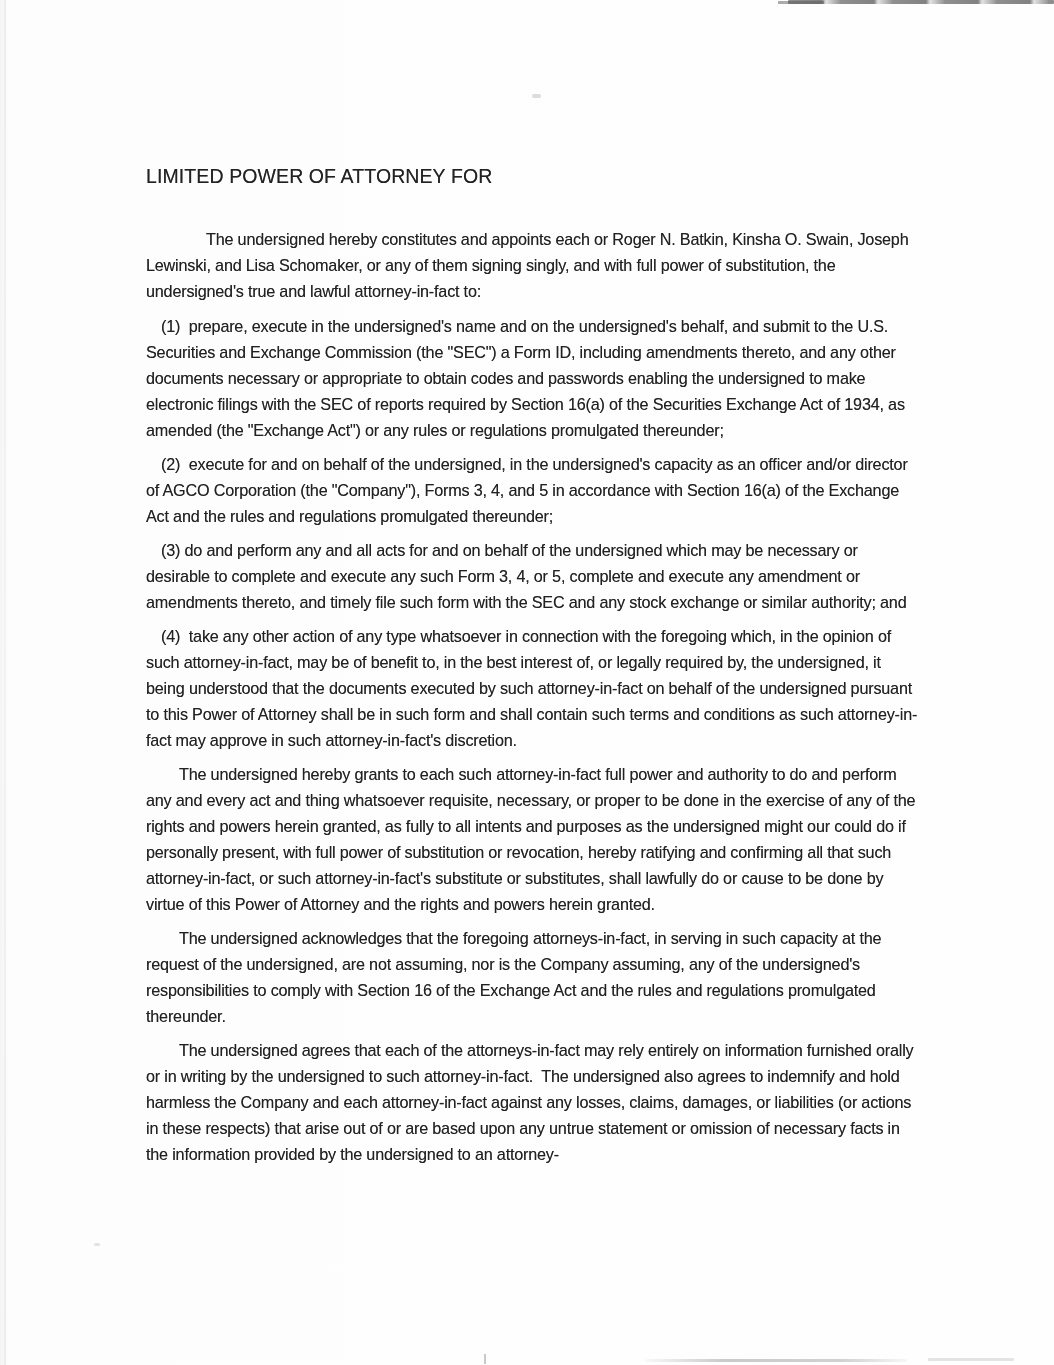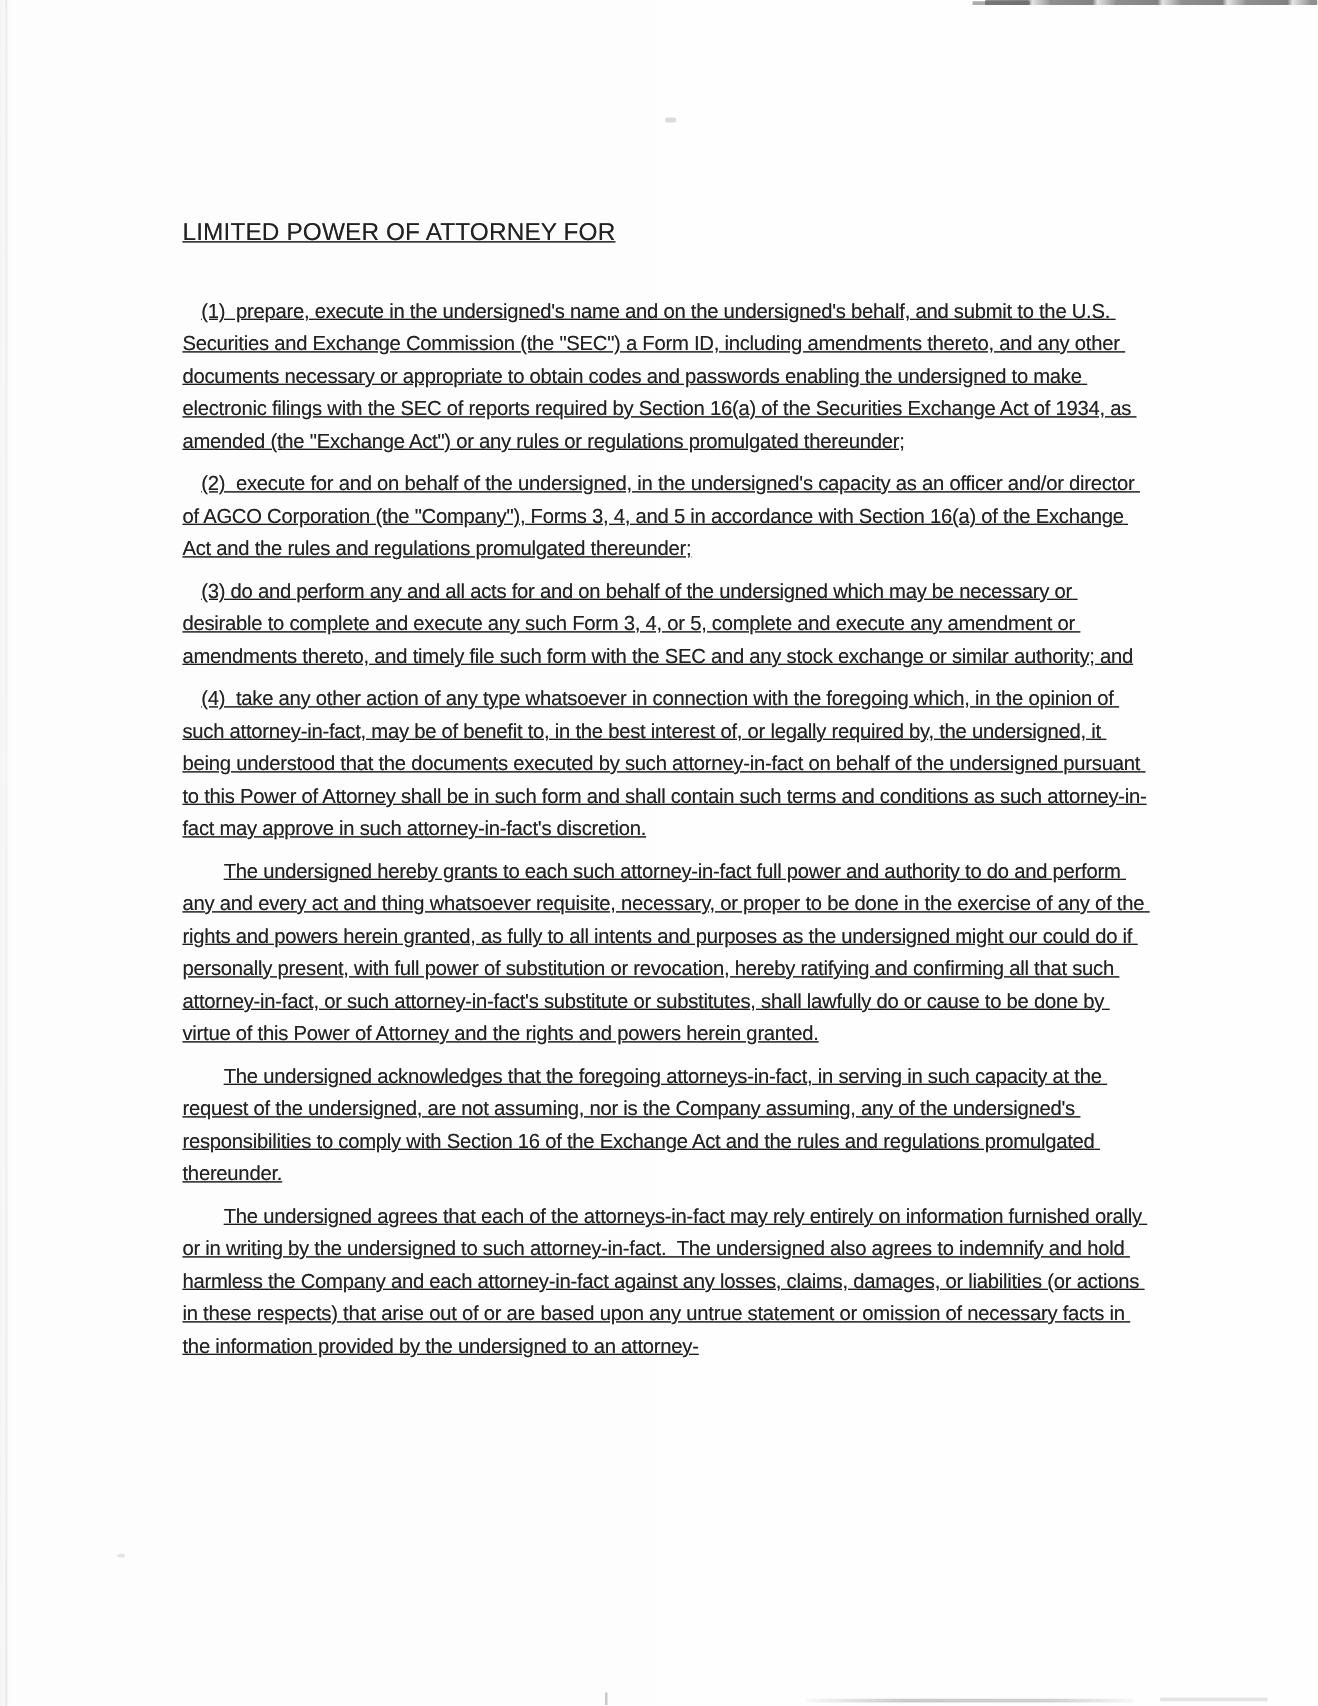--- a/index.html
+++ b/index.html
@@ -18,24 +18,23 @@
   .page {
     position: absolute;
     top: 0;
     left: 0;
     width: 1054px;
     height: 1365px;
     background: linear-gradient(90deg, #f4f4f4 0px, #fdfdfd 8px, #fefefe 100%);
   }
   .content {
     position: absolute;
-    top: 168px;
+    top: 158px;
     left: 146px;
     width: 772px;
-    text-decoration: underline;
   }
   .title-block {
     margin-bottom: 31px;
   }
   .title-line {
     font-size: 19.5px;
     line-height: 37px;
     letter-spacing: 0.1px;
     color: #222;
     white-space: pre-wrap;
@@ -126,20 +125,21 @@
 <body>
 
 <div class="page">
 
   <div class="content">
 
     <div class="title-block">
       <div class="title-line">LIMITED POWER OF ATTORNEY FOR</div>
     </div>
 
+    <p class="para indent-intro gap-after-intro">The undersigned hereby constitutes and appoints each or Roger N. Batkin, Kinsha O. Swain, Joseph Lewinski, and Lisa Schomaker, or any of them signing singly, and with full power of substitution, the undersigned's true and lawful attorney-in-fact to:</p>
 
     <p class="para indent-item">(1)  prepare, execute in the undersigned's name and on the undersigned's behalf, and submit to the U.S. Securities and Exchange Commission (the "SEC") a Form ID, including amendments thereto, and any other documents necessary or appropriate to obtain codes and passwords enabling the undersigned to make electronic filings with the SEC of reports required by Section 16(a) of the Securities Exchange Act of 1934, as amended (the "Exchange Act") or any rules or regulations promulgated thereunder;</p>
 
     <p class="para indent-item">(2)  execute for and on behalf of the undersigned, in the undersigned's capacity as an officer and/or director of AGCO Corporation (the "Company"), Forms 3, 4, and 5 in accordance with Section 16(a) of the Exchange Act and the rules and regulations promulgated thereunder;</p>
 
     <p class="para indent-item">(3) do and perform any and all acts for and on behalf of the undersigned which may be necessary or desirable to complete and execute any such Form 3, 4, or 5, complete and execute any amendment or amendments thereto, and timely file such form with the SEC and any stock exchange or similar authority; and</p>
 
     <p class="para indent-item">(4)  take any other action of any type whatsoever in connection with the foregoing which, in the opinion of such attorney-in-fact, may be of benefit to, in the best interest of, or legally required by, the undersigned, it being understood that the documents executed by such attorney-in-fact on behalf of the undersigned pursuant to this Power of Attorney shall be in such form and shall contain such terms and conditions as such attorney-in-fact may approve in such attorney-in-fact's discretion.</p>
 
     <p class="para indent-body">The undersigned hereby grants to each such attorney-in-fact full power and authority to do and perform any and every act and thing whatsoever requisite, necessary, or proper to be done in the exercise of any of the rights and powers herein granted, as fully to all intents and purposes as the undersigned might our could do if personally present, with full power of substitution or revocation, hereby ratifying and confirming all that such attorney-in-fact, or such attorney-in-fact's substitute or substitutes, shall lawfully do or cause to be done by virtue of this Power of Attorney and the rights and powers herein granted.</p>

